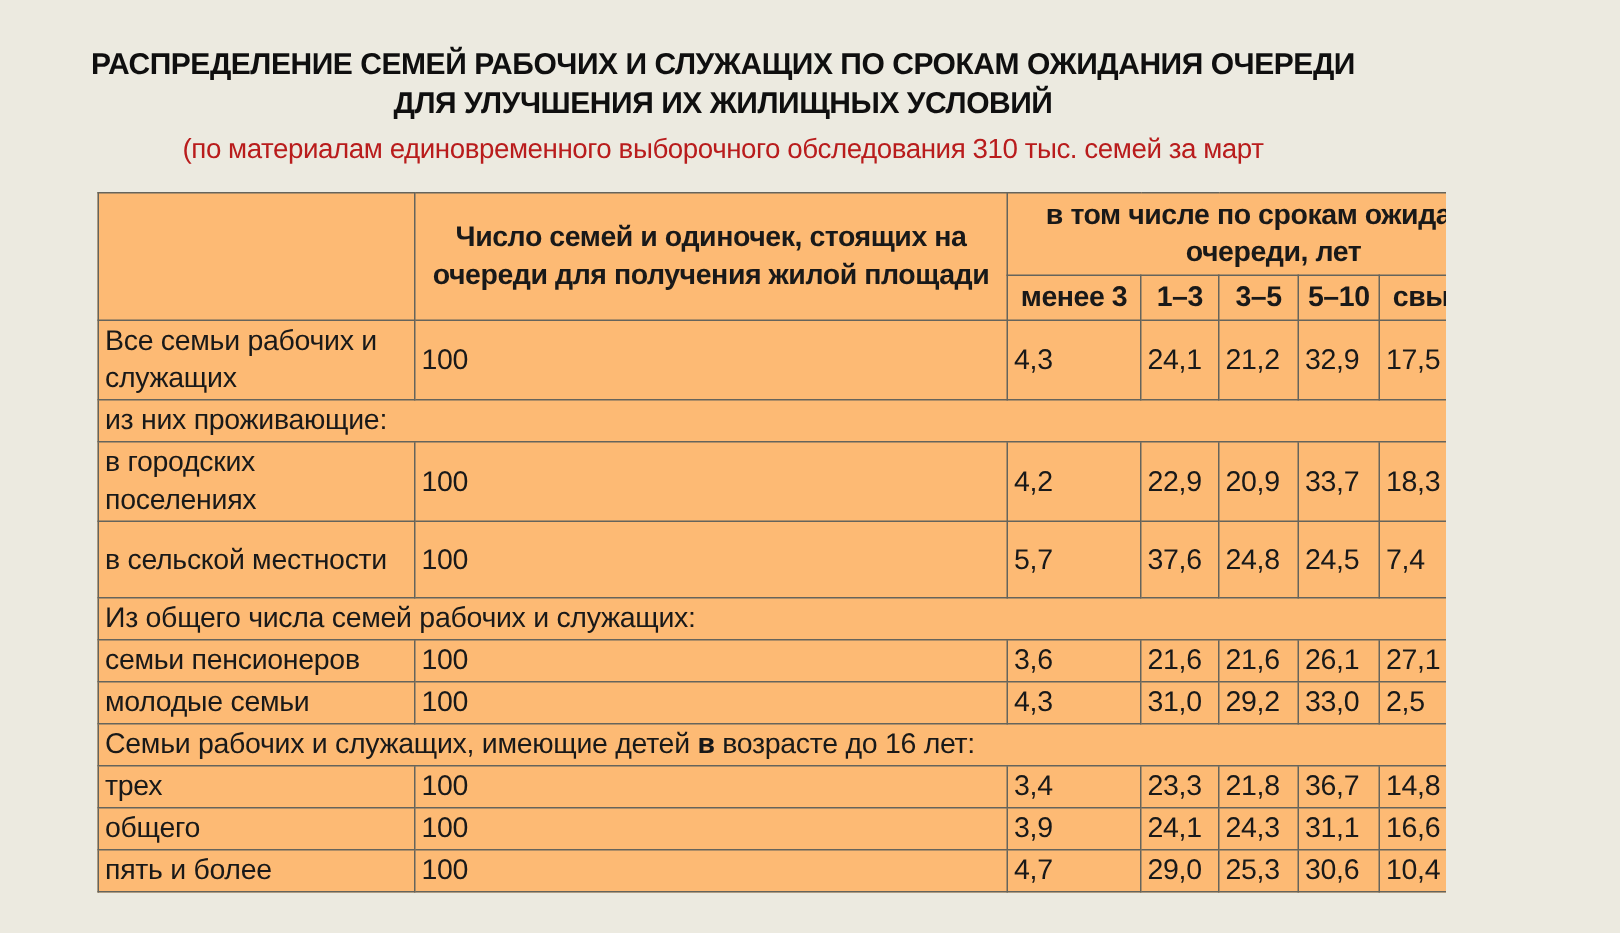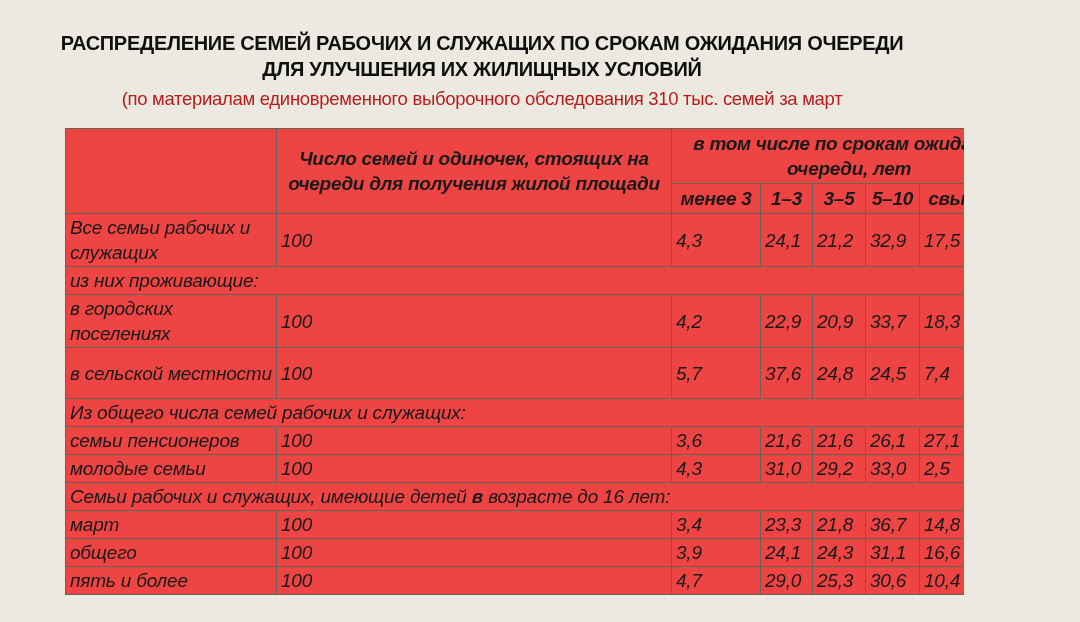--- a/index.html
+++ b/index.html
@@ -21,22 +21,21 @@
     font-weight: normal; font-size: 18.5px; line-height: 24px;
     letter-spacing: -0.3px; color: #b91c1c;
   }
   .subtitle-line.first { margin-top: 5px; }
 
   table.stat {
     border-collapse: collapse;
     table-layout: fixed;
     width: 961px;
     margin: 17px 0 0 65px;
-    background: #ef4444;
-    font-style: italic;
+    background: #fdba74;
   }
   .stat th, .stat td {
     border: 1px solid #65645C;
     font-size: 19px;
     vertical-align: middle;
     padding: 1px 3px;
     overflow: hidden;
   }
   .stat thead th {
     font-weight: bold;
@@ -150,21 +149,21 @@
         <td class="cell-num">2,5</td>
       </tr>
 
       <tr class="row-short">
         <td class="cell-section" colspan="7">
           <span>Семьи рабочих и служащих, имеющие детей </span><span class="bold">в</span><span> возрасте до 16 лет:</span>
         </td>
       </tr>
 
       <tr class="row-short">
-        <td class="cell-label">март</td>
+        <td class="cell-label">трех</td>
         <td class="cell-num">100</td>
         <td class="cell-num">3,4</td>
         <td class="cell-num">23,3</td>
         <td class="cell-num">21,8</td>
         <td class="cell-num">36,7</td>
         <td class="cell-num">14,8</td>
       </tr>
 
       <tr class="row-short">
         <td class="cell-label">общего</td>

